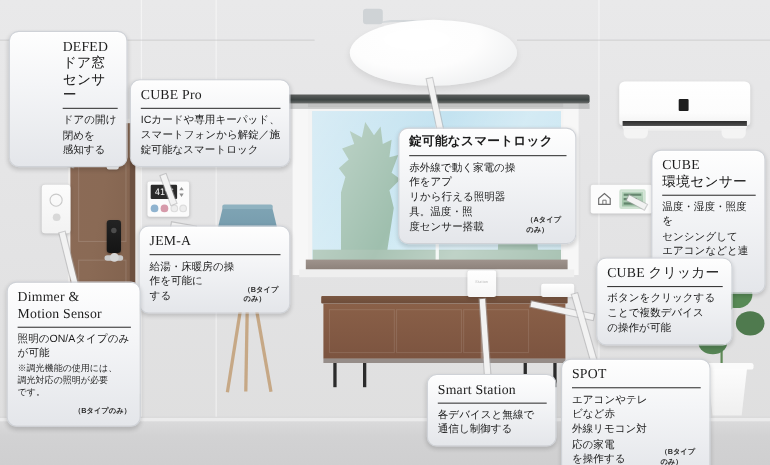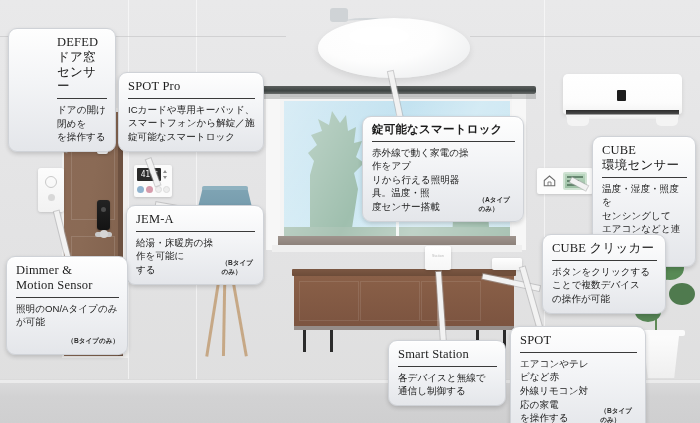--- a/index.html
+++ b/index.html
@@ -324,25 +324,25 @@
   <div class="leader" style="left:588px;top:186px;width:5px;height:18px;transform:rotate(118deg)"></div>
   <div class="leader" style="left:540px;top:286px;width:5px;height:58px;transform:rotate(102deg)"></div>
   <div class="leader" style="left:436px;top:272px;width:5px;height:70px;transform:rotate(-4deg)"></div>
   <div class="leader" style="left:520px;top:268px;width:5px;height:64px;transform:rotate(-16deg)"></div>
 
   <div class="bubble" style="left:8px;top:28px;width:108px;padding-left:48px;">
     <div class="ttl">DEFED
 ドア窓センサー</div>
     <div class="rule"></div>
     <div class="desc">ドアの開け閉めを
-を操作する</div>
+感知する</div>
   </div>
 
   <div class="bubble" style="left:118px;top:72px;width:146px;">
-    <div class="ttl">SPOT Pro</div>
+    <div class="ttl">CUBE Pro</div>
     <div class="rule"></div>
     <div class="desc">ICカードや専用キーパッド、
 スマートフォンから解錠／施
 錠可能なスマートロック</div>
   </div>
 
   <div class="bubble" style="left:126px;top:205px;width:138px;">
     <div class="ttl">JEM-A</div>
     <div class="rule"></div>
     <div class="desc-row">
@@ -351,20 +351,23 @@
       <span class="type">（Bタイプのみ）</span>
     </div>
   </div>
 
   <div class="bubble" style="left:6px;top:256px;width:122px;">
     <div class="ttl">Dimmer &amp;
 Motion Sensor</div>
     <div class="rule"></div>
     <div class="desc">照明のON/Aタイプのみ
 が可能</div>
+    <div class="note">※調光機能の使用には、
+調光対応の照明が必要
+です。</div>
     <div style="text-align:right"><span class="type">（Bタイプのみ）</span></div>
   </div>
 
   <div class="bubble" style="left:362px;top:116px;width:162px;">
     <div class="ttl jp">錠可能なスマートロック</div>
     <div class="rule"></div>
     <div class="desc-row">
       <span class="desc">赤外線で動く家電の操作をアプ
 リから行える照明器具。温度・照
 度センサー搭載</span>

